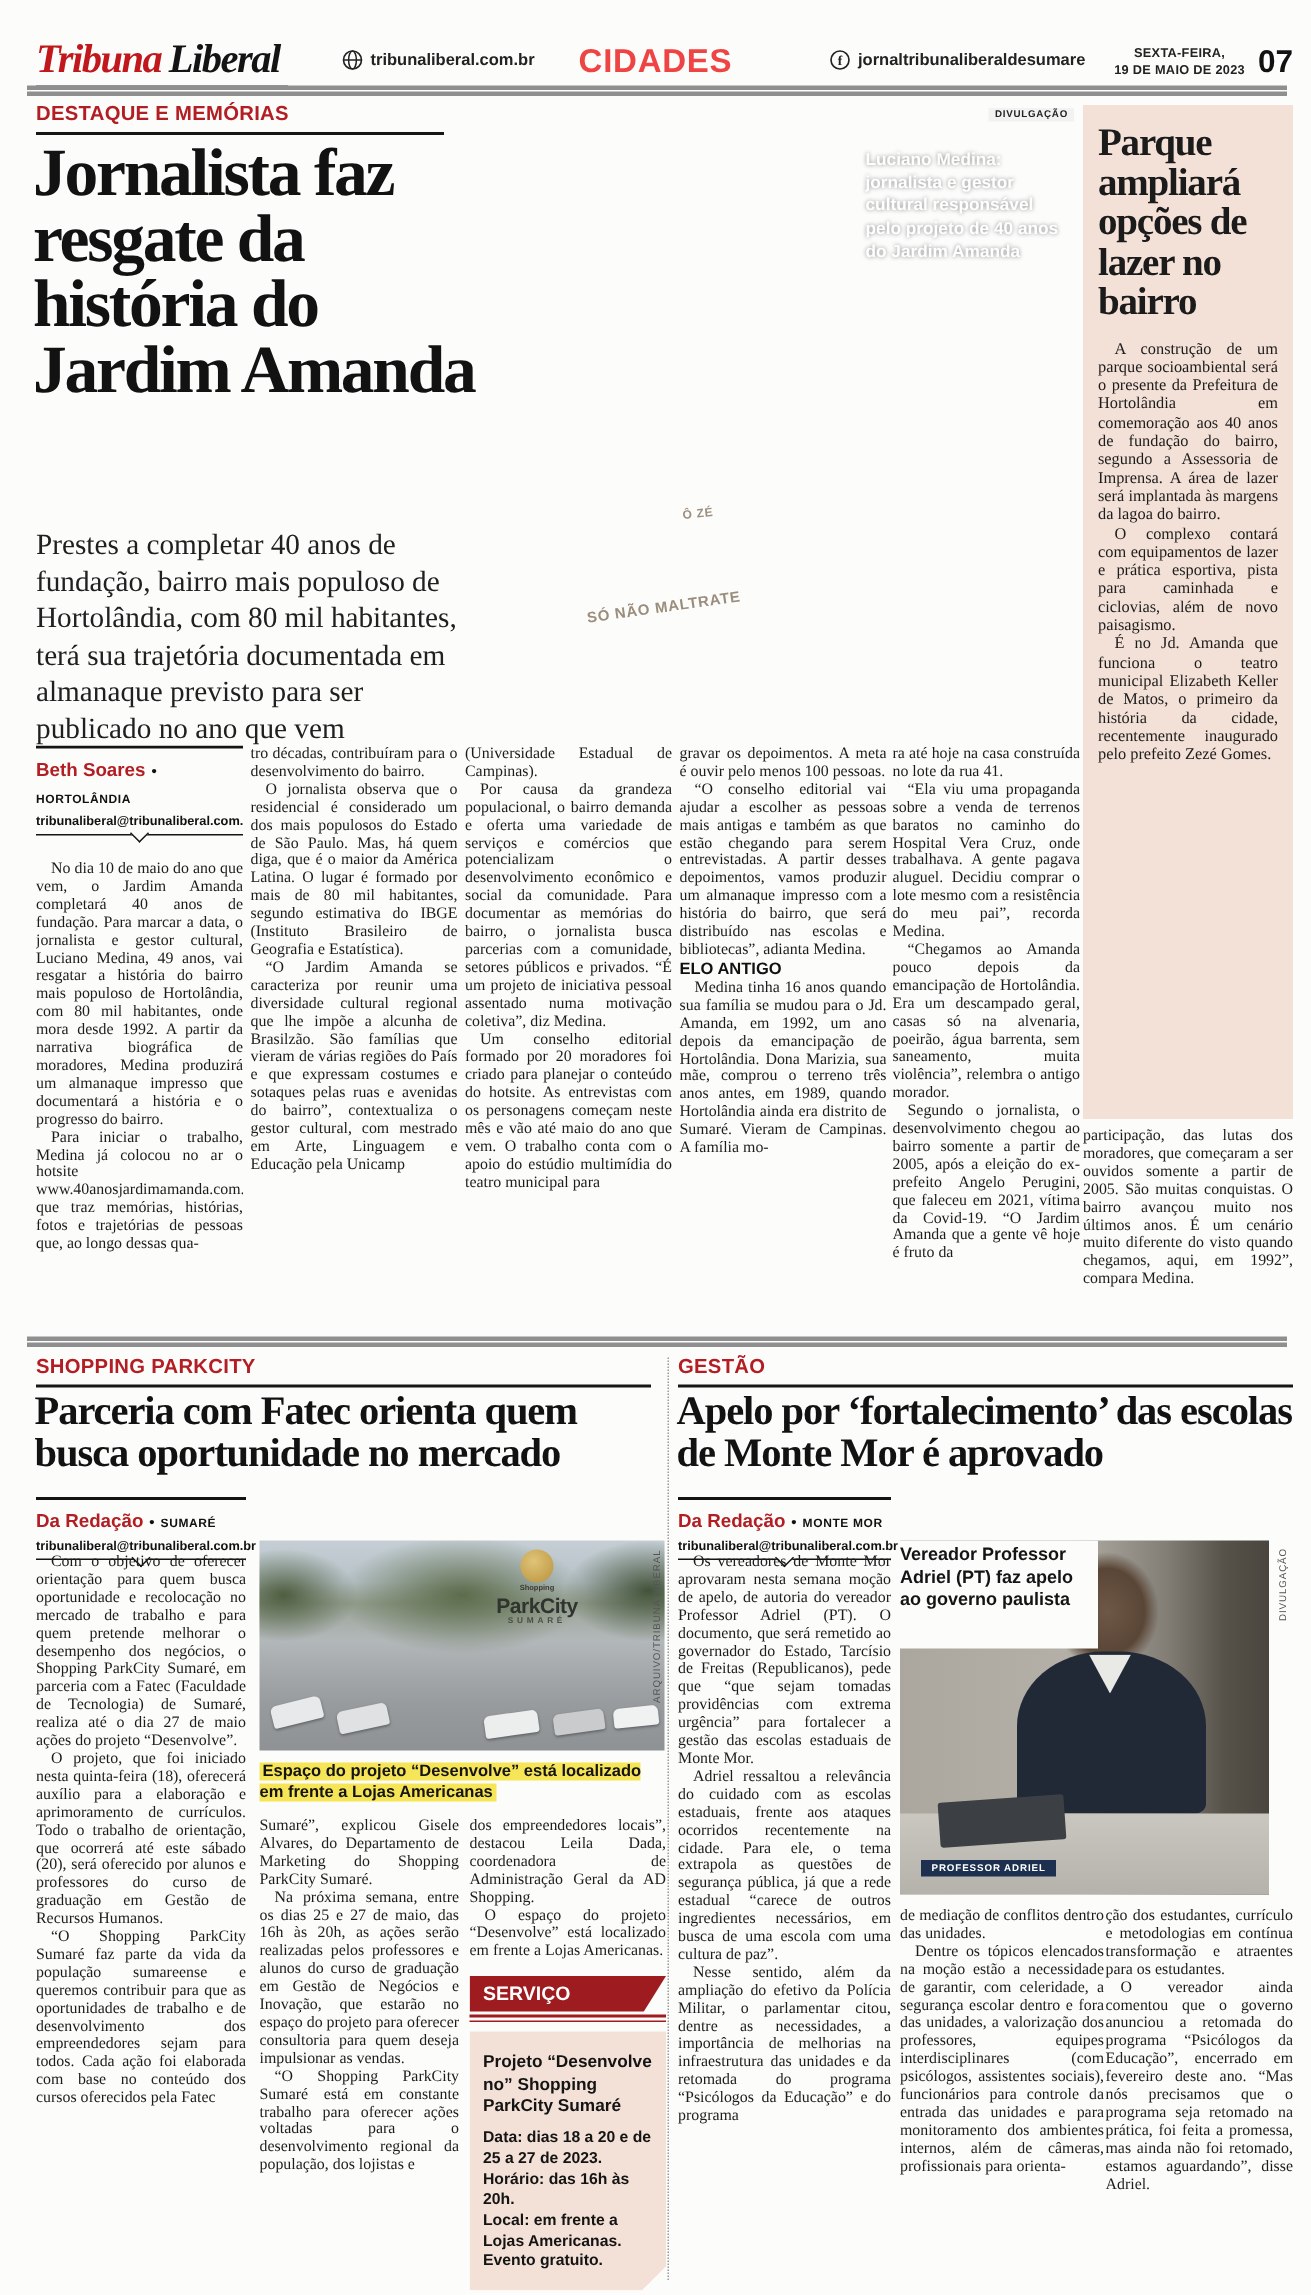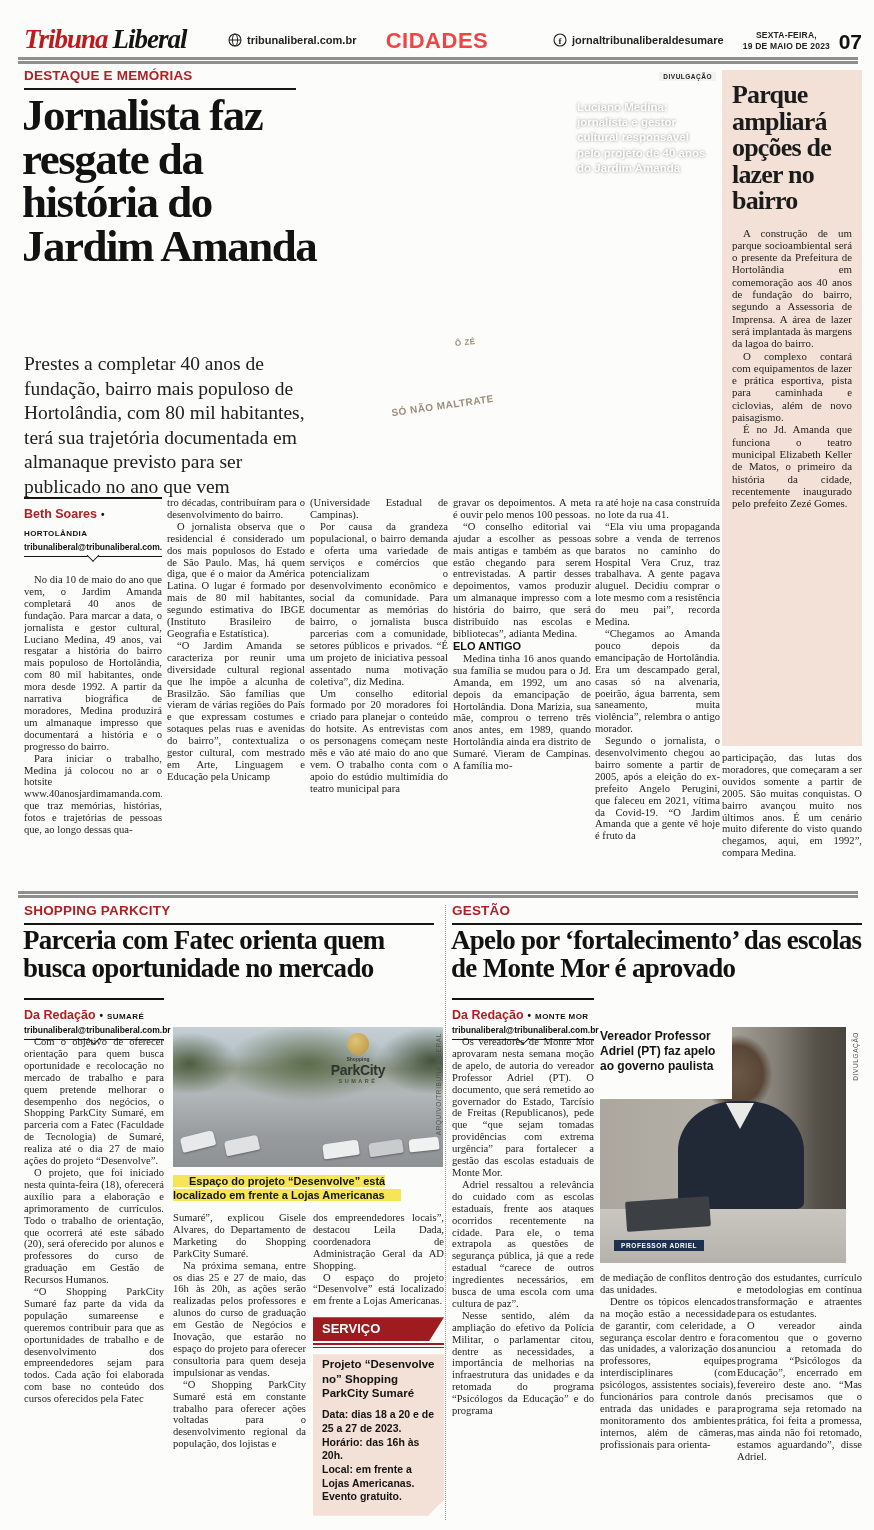--- a/index.html
+++ b/index.html
@@ -91,25 +91,25 @@
   .shirtv{position:absolute;background:#e9e9e6;clip-path:polygon(50% 100%,0 0,100% 0)}
   .desk{position:absolute;left:0;right:0;bottom:0;background:linear-gradient(180deg,#cac7c1,#b5b2ac)}
   .laptop{position:absolute;background:#3c3f44;border-radius:2px;transform:rotate(-4deg)}
   .nameplate{position:absolute;background:#1d3050;color:#fff;font:700 6.5px "Liberation Sans",sans-serif;
              padding:2px 7px;letter-spacing:.6px;white-space:nowrap}
   .cap-box{background:#fcfcfb;font:700 12px/1.25 "Liberation Sans",sans-serif;color:#141414;
            padding:2px 8px 6px 0}
 
   
   .cap-yellow{font:700 11px/1.3 "Liberation Sans",sans-serif;color:#141414}
-  .cap-yellow span{background:var(--hl);padding:0 16px}
+  .cap-yellow span{background:var(--hl);padding:0 2px}
   .serv-banner{background:#9e1b1f;color:#fff;font:700 13px/24px "Liberation Sans",sans-serif;
                padding-left:9px;height:24px;clip-path:polygon(0 0,100% 0,calc(100% - 15px) 100%,0 100%)}
   .serv-rule{height:5px;border-top:2px solid #9e1b1f;border-bottom:1px solid #9e1b1f;margin-top:2px}
-  .serv-box{background:var(--peach);padding:3px 9px 12px;
+  .serv-box{background:var(--peach);padding:14px 9px 12px;
             clip-path:polygon(0 0,100% 0,100% calc(100% - 16px),calc(100% - 16px) 100%,0 100%)}
   .serv-box .tit{font:700 11.5px/1.25 "Liberation Sans",sans-serif;color:#141414;margin-bottom:8px}
   .serv-box .ln{font:700 10.5px/1.3 "Liberation Sans",sans-serif;color:#141414}
 
   .vdash{border-left:1px dotted #9a9a9a}
 </style>
 </head>
 <body>
 
 <div class="page">
@@ -199,21 +199,21 @@
 
   <div class="abs body" style="left:453px;top:497px;width:138px;height:393px;overflow:hidden">
     <p class="cont">gravar os depoimentos. A meta é ouvir pelo menos 100 pessoas.</p>
     <p>“O conselho editorial vai ajudar a escolher as pessoas mais antigas e também as que estão chegando para serem entrevistadas. A partir desses depoimentos, vamos produzir um almanaque impresso com a história do bairro, que será distribuído nas escolas e bibliotecas”, adianta Medina.</p>
     <p class="subhead">ELO ANTIGO</p>
     <p>Medina tinha 16 anos quando sua família se mudou para o Jd. Amanda, em 1992, um ano depois da emancipação de Hortolândia. Dona Marizia, sua mãe, comprou o terreno três anos antes, em 1989, quando Hortolândia ainda era distrito de Sumaré. Vieram de Campinas. A família mo-</p>
   </div>
 
   <div class="abs body" style="left:595px;top:497px;width:125px;height:393px;overflow:hidden">
     <p class="cont">ra até hoje na casa construída no lote da rua 41.</p>
-    <p>“Ela viu uma propaganda sobre a venda de terrenos baratos no caminho do Hospital Vera Cruz, traz trabalhava. A gente pagava aluguel. Decidiu comprar o lote mesmo com a resistência do meu pai”, recorda Medina.</p>
+    <p>“Ela viu uma propaganda sobre a venda de terrenos baratos no caminho do Hospital Vera Cruz, onde trabalhava. A gente pagava aluguel. Decidiu comprar o lote mesmo com a resistência do meu pai”, recorda Medina.</p>
     <p>“Chegamos ao Amanda pouco depois da emancipação de Hortolândia. Era um descampado geral, casas só na alvenaria, poeirão, água barrenta, sem saneamento, muita violência”, relembra o antigo morador.</p>
     <p>Segundo o jornalista, o desenvolvimento chegou ao bairro somente a partir de 2005, após a eleição do ex-prefeito Angelo Perugini, que faleceu em 2021, vítima da Covid-19. “O Jardim Amanda que a gente vê hoje é fruto da</p>
   </div>
 
   <div class="abs body" style="left:722px;top:752px;width:140px;height:138px;overflow:hidden">
     <p class="cont">participação, das lutas dos moradores, que começaram a ser ouvidos somente a partir de 2005. São muitas conquistas. O bairro avançou muito nos últimos anos. É um cenário muito diferente do visto quando chegamos, aqui, em 1992”, compara Medina.</p>
   </div>
 
   <div class="abs drule" style="left:18px;right:16px;top:891px"></div>
 

